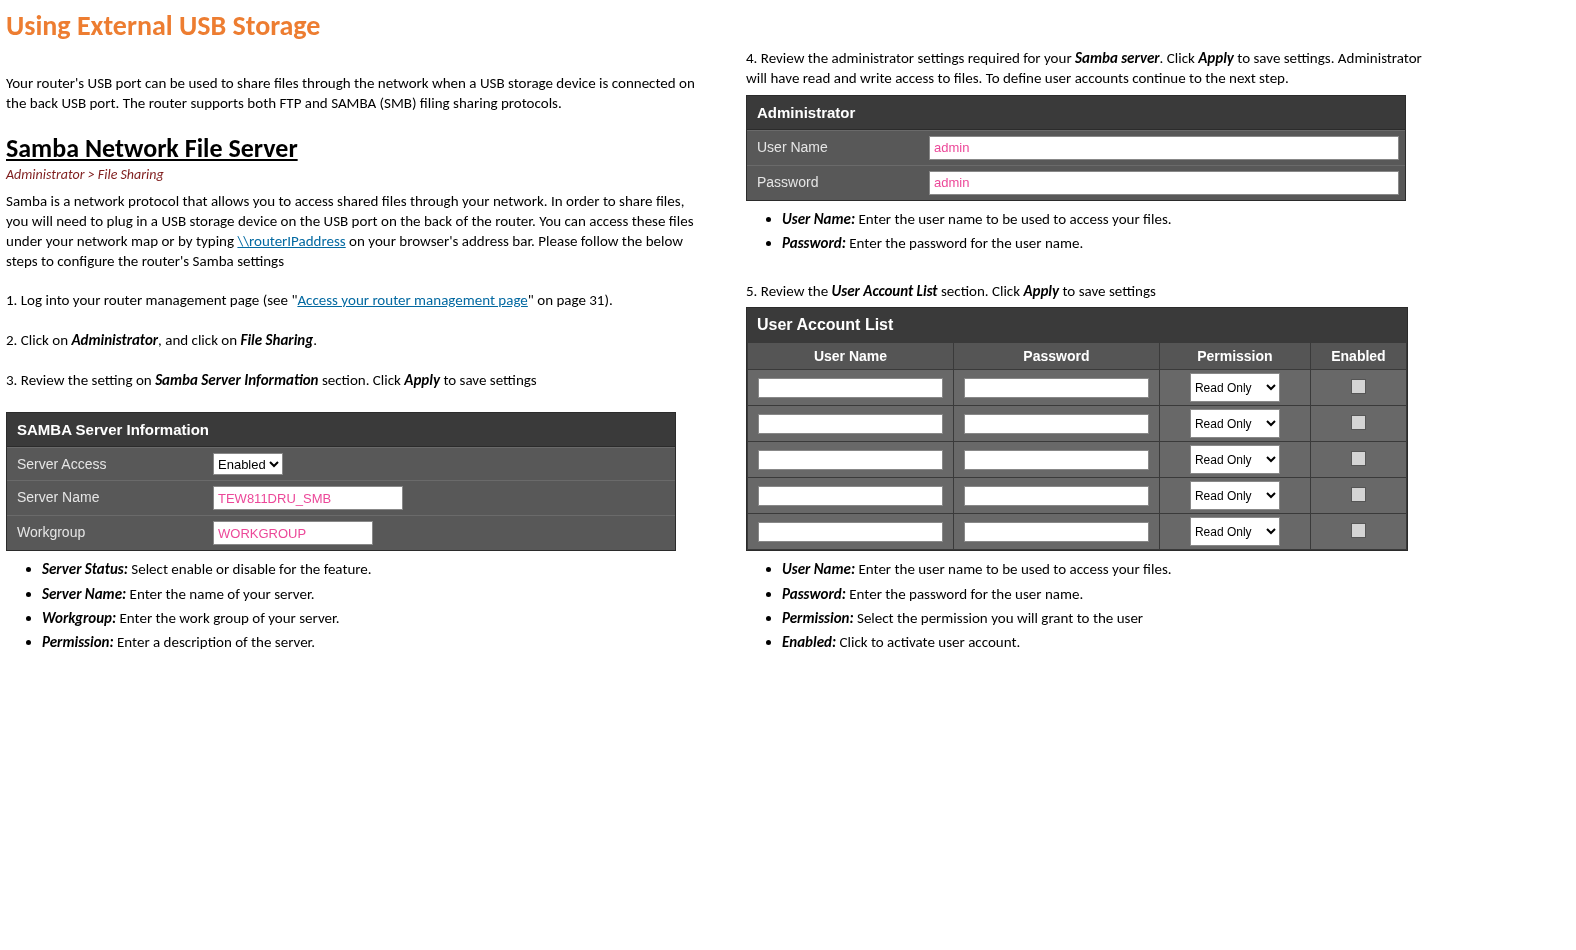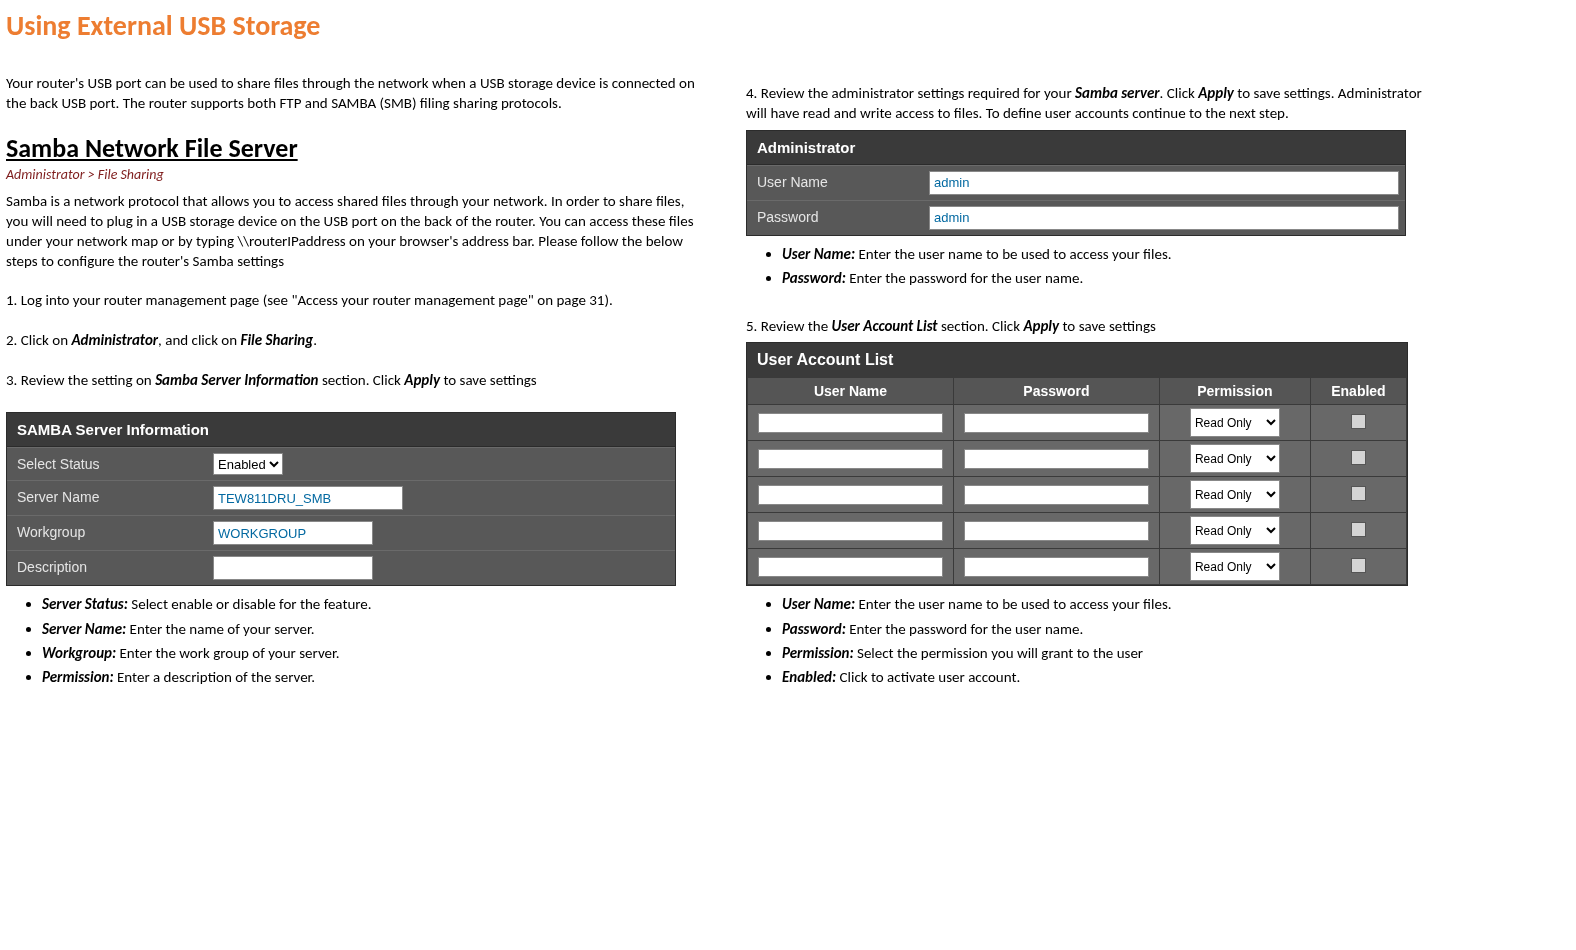--- a/index.html
+++ b/index.html
@@ -34,21 +34,21 @@
     text-decoration: underline;
     margin: 0 0 2px 0;
   }
   .breadcrumb {
     font-style: italic;
     color: #7f1d1d;
     font-size: 14px;
     margin: 0 0 8px 0;
   }
   p { margin: 0 0 18px 0; line-height: 1.35; }
-  .link { color: #000000; }
+  .link { color: #0369a1; text-decoration: underline; }
   .step { margin: 0 0 20px 0; line-height: 1.35; }
   .step-indent { padding-left: 14px; }
   ul.bullets {
     margin: 6px 0 0 36px;
     padding: 0;
   }
   ul.bullets li {
     margin: 0 0 4px 0;
     line-height: 1.35;
   }
@@ -84,21 +84,21 @@
     box-sizing: border-box;
   }
   .pval {
     flex: 1;
     padding: 5px 6px;
     display: flex;
     align-items: center;
   }
   .text-input {
     background: #fff;
-    color: #0369a1;
+    color: #ec4899;
     border: 1px solid #888;
     height: 20px;
     padding: 1px 4px;
     font-size: 13px;
     width: 150px;
   }
   .text-input.wide { width: 180px; }
   .select-ctl {
     background: #fff;
     color: #000;
@@ -195,43 +195,37 @@
       <span>2. Click on </span><b>Administrator</b><span>, and click on </span><b>File Sharing</b><span>.</span>
     </div>
 
     <div class="step" style="margin-bottom:22px;">
       <span>3. Review the setting on </span><b>Samba Server Information</b><span> section. Click </span><b>Apply</b><span> to save settings</span>
     </div>
 
     <div class="panel" style="width:670px;">
       <div class="panel-header">SAMBA Server Information</div>
       <div class="panel-row">
-        <div class="plabel">Select Status</div>
+        <div class="plabel">Server Access</div>
         <div class="pval">
           <select class="select-ctl">
             <option>Enabled</option>
           </select>
         </div>
       </div>
       <div class="panel-row">
         <div class="plabel">Server Name</div>
         <div class="pval">
           <input class="text-input wide" value="TEW811DRU_SMB" style="">
         </div>
       </div>
       <div class="panel-row">
         <div class="plabel">Workgroup</div>
         <div class="pval">
           <input class="text-input" value="WORKGROUP" style="">
-        </div>
-      </div>
-      <div class="panel-row">
-        <div class="plabel">Description</div>
-        <div class="pval">
-          <input class="text-input" value="" style="">
         </div>
       </div>
     </div>
 
     <ul class="bullets">
       <li><b>Server Status:</b><span> Select enable or disable for the feature.</span></li>
       <li><b>Server Name:</b><span> Enter the name of your server.</span></li>
       <li><b>Workgroup:</b><span> Enter the work group of your server.</span></li>
       <li><b>Permission:</b><span> Enter a description of the server.</span></li>
     </ul>

